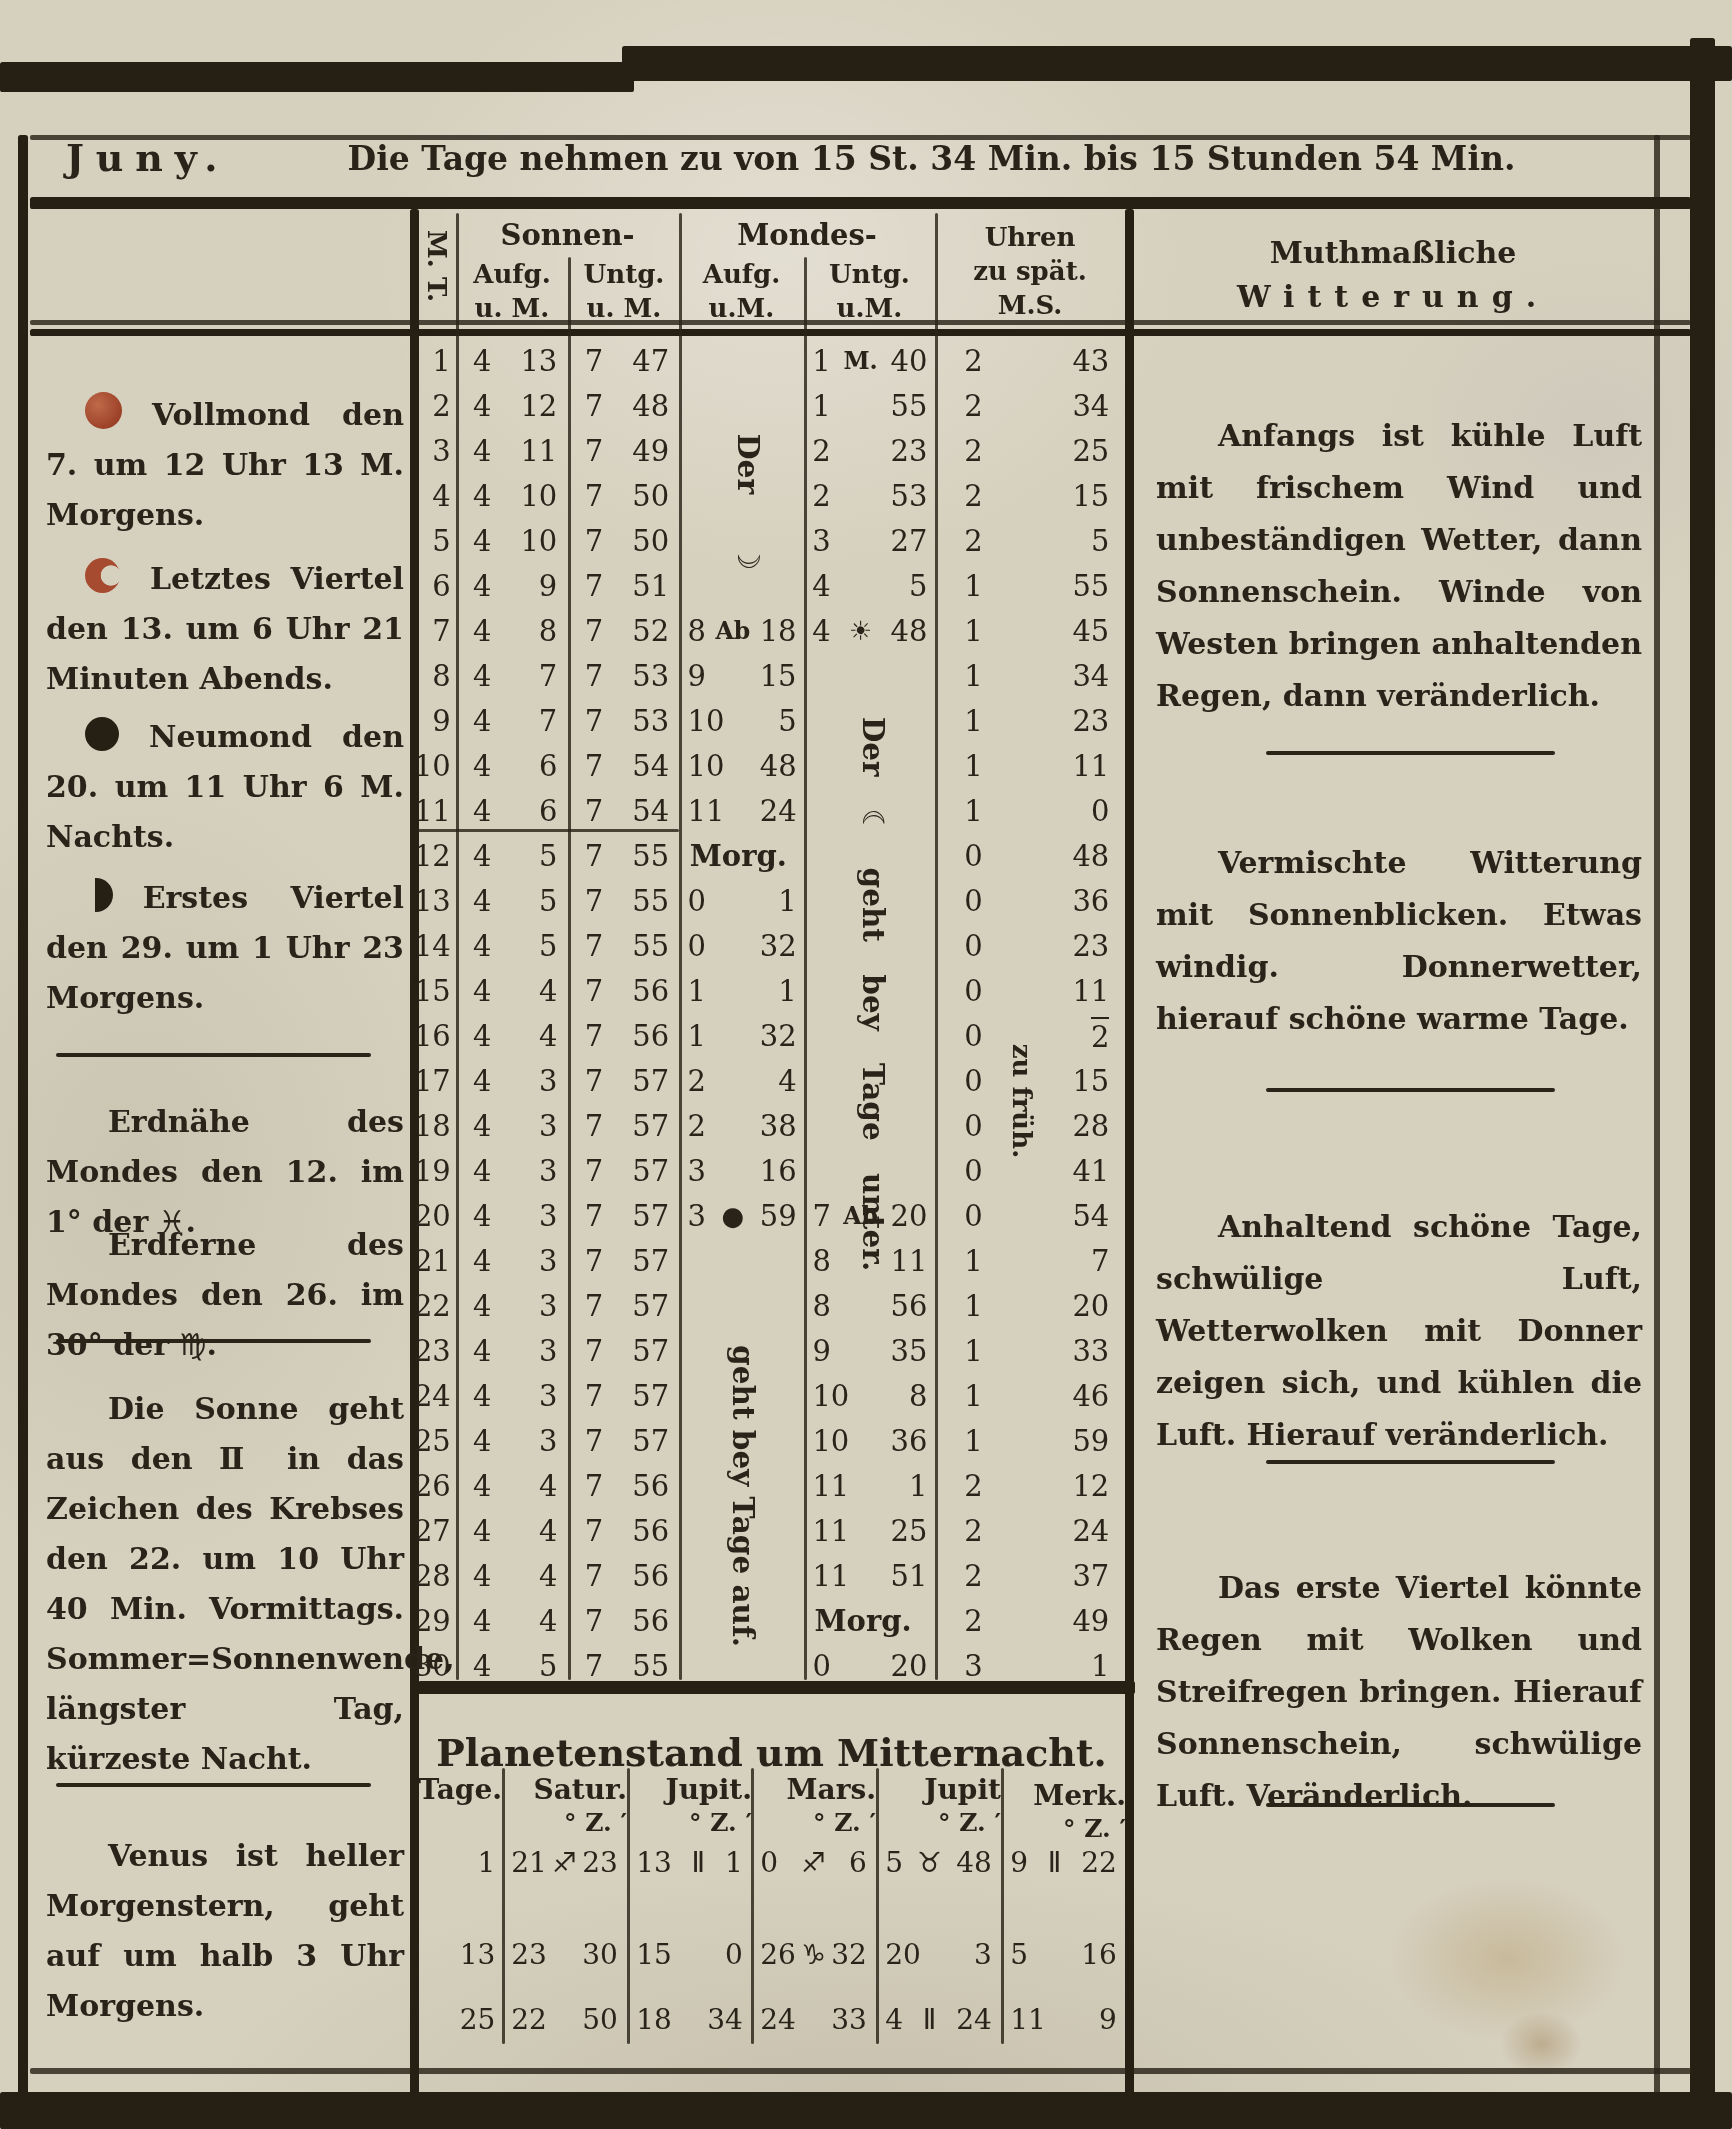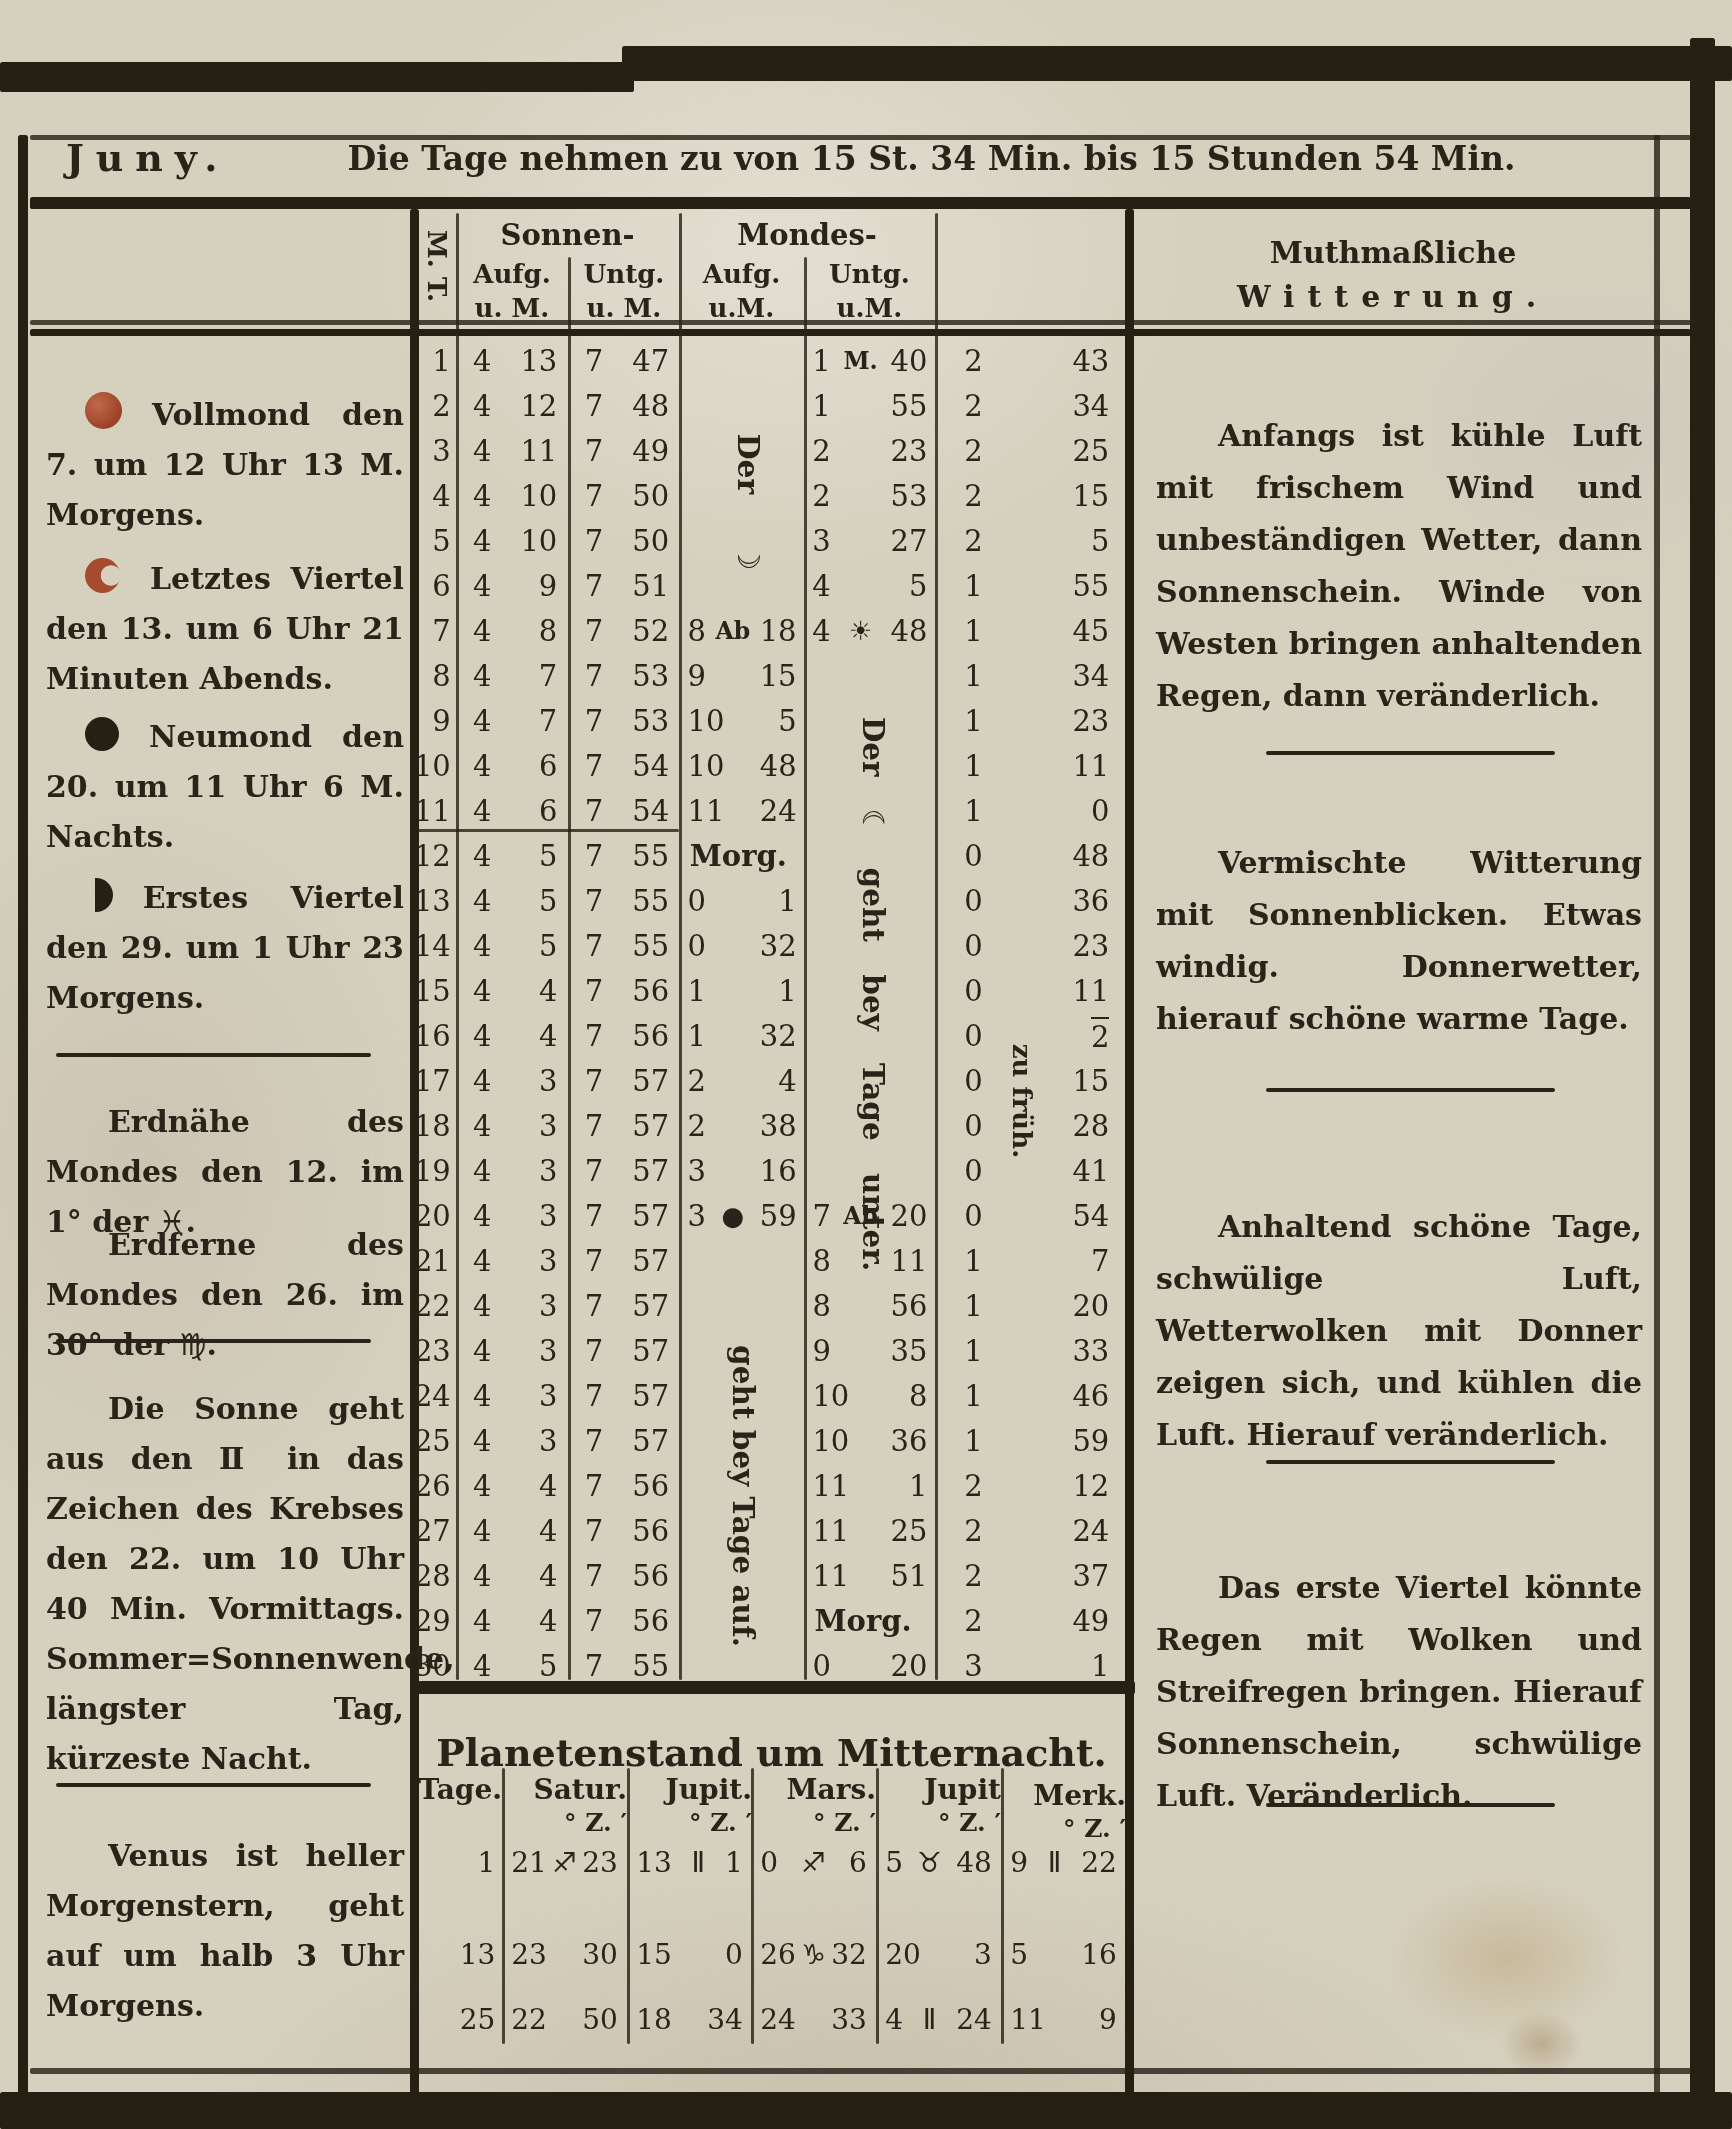--- a/index.html
+++ b/index.html
@@ -99,20 +99,25 @@
     <span>Mondes-</span>
   </div>
   <div class="hcell h-small" style="left:679px;top:257px;width:125px;">
     <span class="l">Aufg.</span>
       <span class="l">u.M.</span>
   </div>
   <div class="hcell h-small" style="left:804px;top:257px;width:131px;">
     <span class="l">Untg.</span>
       <span class="l">u.M.</span>
   </div>
+  <div class="hcell h-small" style="left:935px;top:220px;width:190px;">
+    <span class="l">Uhren</span>
+    <span class="l">zu spät.</span>
+    <span class="l">M.S.</span>
+  </div>
   <div class="hcell" style="left:1134px;top:231px;width:518px;font-size:30px;">
     <span class="l" style="line-height:43px;">Muthmaßliche</span>
     <span class="l witter" style="line-height:46px;">Witterung.</span>
   </div>
 
   <div class="thin" style="left:29.5px;top:320px;width:1661px;height:4.6px;"></div>
   <div class="bar" style="left:29.5px;top:329px;width:1661px;height:7.2px;"></div>
 
   <div class="bar" style="left:410px;top:209px;width:8.5px;height:1886px;"></div>
   <div class="bar" style="left:1125px;top:209px;width:9.2px;height:1886px;"></div>

